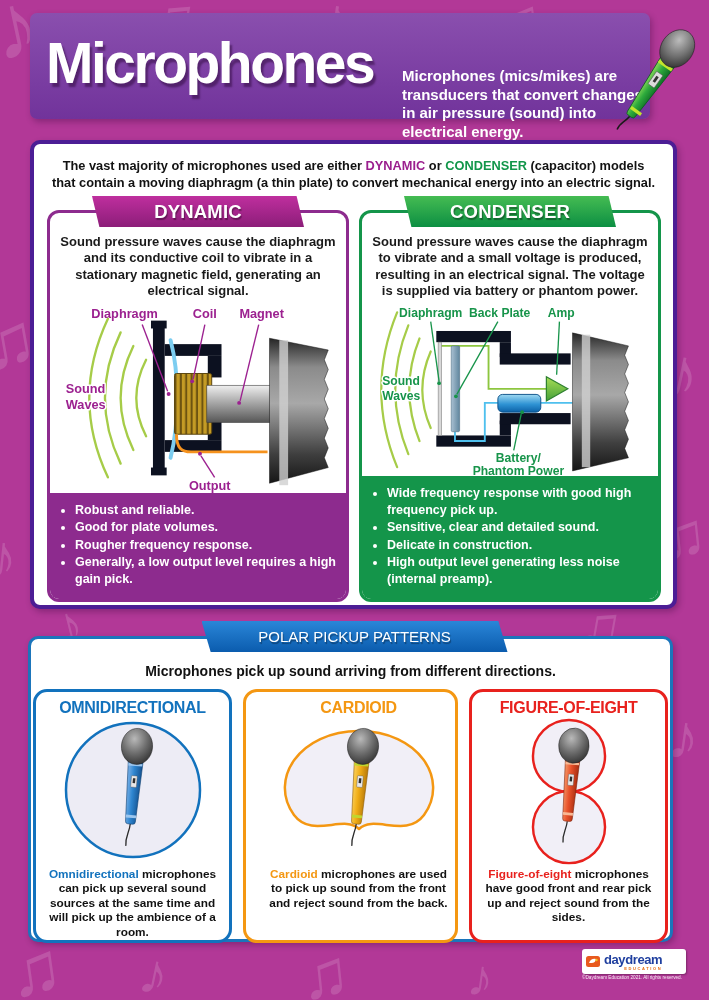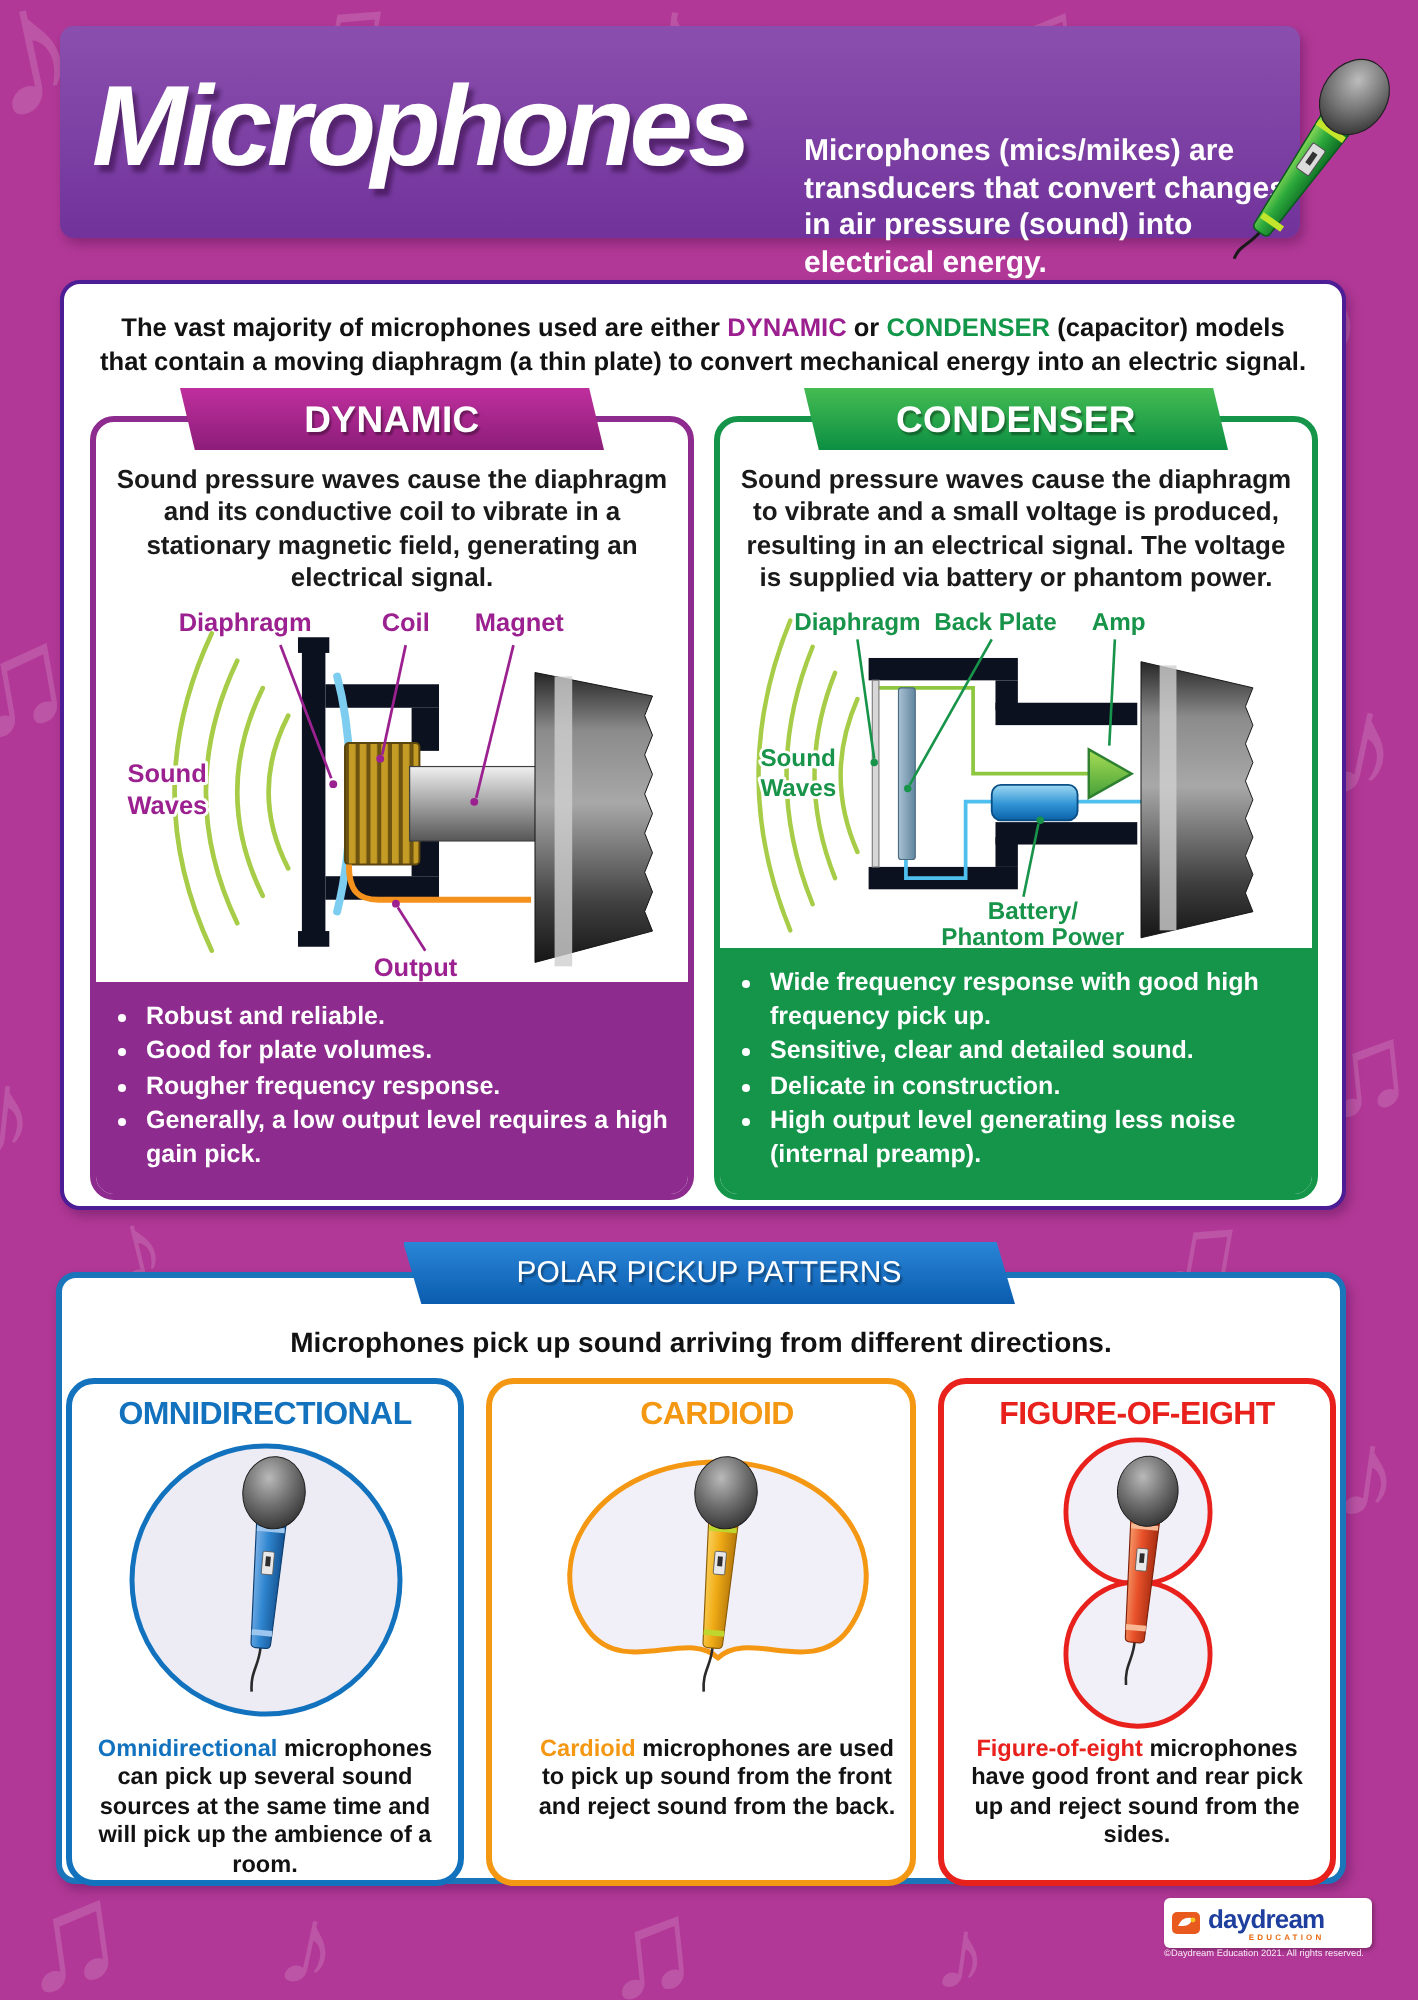--- a/index.html
+++ b/index.html
@@ -12,27 +12,27 @@
   
   .note{position:absolute;color:rgba(255,255,255,.15);z-index:0;font-weight:bold;user-select:none;}
   .note::before{content:"♪";}
   .note.alt::before{content:"♫";}
   
   .header{position:absolute;left:30px;top:13px;width:620px;height:106px;z-index:1;
     background:linear-gradient(#8a4fae,#71339b);border-radius:7px;
     box-shadow:2px 3px 6px rgba(40,0,50,.3);}
   .title{position:absolute;left:16px;top:50%;transform:translateY(-54%);
     font-size:57px;font-weight:bold;letter-spacing:-2.5px;color:#fff;
-    text-shadow:2.5px 3.5px 2px rgba(35,0,45,.45);white-space:nowrap;font-style:italic;}
+    text-shadow:2.5px 3.5px 2px rgba(35,0,45,.45);white-space:nowrap;}
   .header-desc{position:absolute;left:372px;top:19px;width:252px;color:#fff;
     font-weight:bold;font-size:15px;line-height:1.24;margin-top:35px;}
   .header-mic{position:absolute;left:615px;top:14px;z-index:2;}
   
   .topbox{position:absolute;left:30px;top:140px;width:639px;height:461px;z-index:1;
-    background:#fff;border:2px solid #4c1d95;border-radius:10px;
+    background:#fff;border:4px solid #4c1d95;border-radius:10px;
     box-shadow:2px 3px 6px rgba(40,0,50,.3);}
   .intro{margin-top:13px;text-align:center;font-weight:bold;font-size:12.8px;
     color:#121212;line-height:1.35;white-space:nowrap;}
   .intro .dyn{color:#9b1f8e;}
   .intro .con{color:#12964a;}
   
   .panel{position:absolute;top:66px;width:296px;height:386px;background:#fff;
     border-radius:12px;display:flex;flex-direction:column;}
   .panel.dynamic{left:13px;border:3px solid #8d2b8e;}
   .panel.condenser{left:325px;border:3px solid #14954a;}

